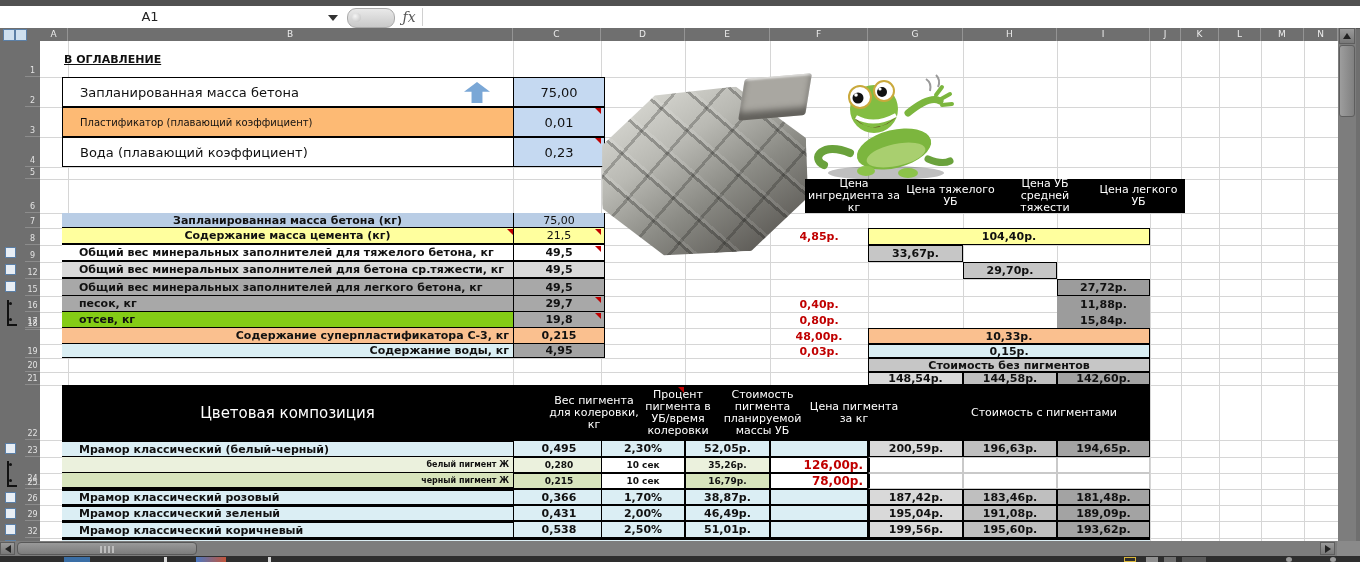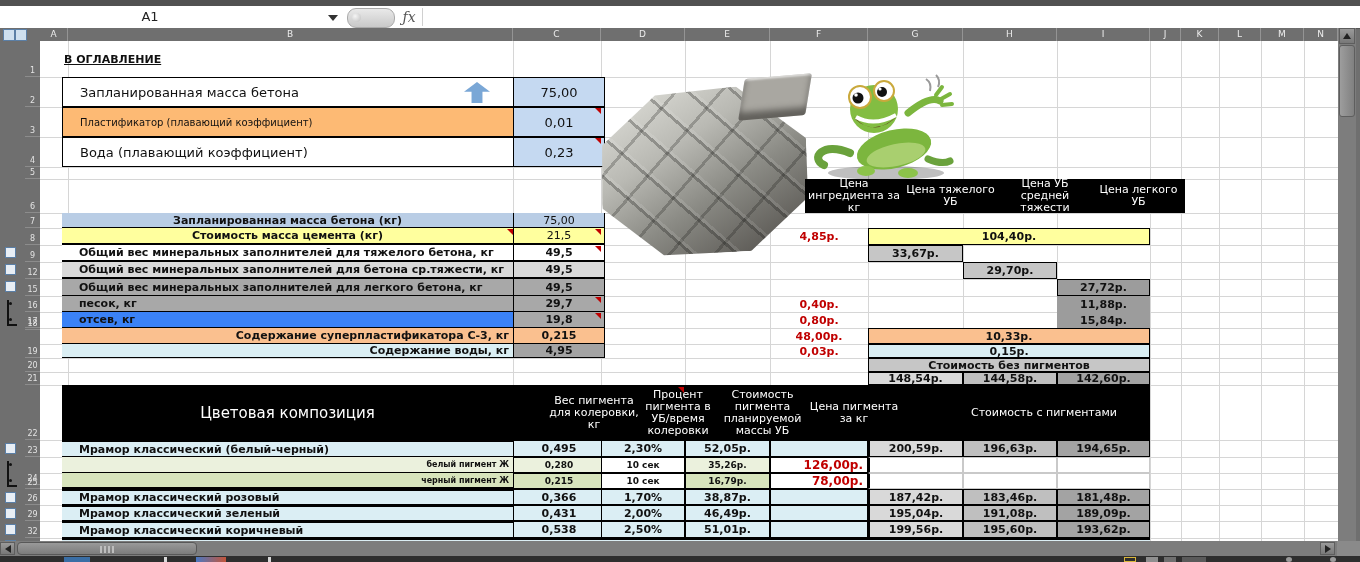--- a/index.html
+++ b/index.html
@@ -270,21 +270,21 @@
     </svg>
 
     <div class="cell xf r6 blackhead ctr smallhead wrap">Цена ингредиента за кг</div>
     <div class="cell xg r6 blackhead ctr smallhead wrap">Цена тяжелого УБ</div>
     <div class="cell xh r6 blackhead ctr smallhead wrap">Цена  УБ средней тяжести</div>
     <div class="cell xi r6 blackhead ctr smallhead wrap">Цена легкого УБ</div>
 
     <div class="cell xb r7 ctr b bb1" style="background:#b9cde5">Запланированная масса бетона (кг)</div>
     <div class="cell xc r7 ctr blk bb1" style="background:#b9cde5">75,00</div>
 
-    <div class="cell xb r8 ctr b bb2" style="background:#ffff9e">Стоимость масса цемента (кг)</div>
+    <div class="cell xb r8 ctr b bb2" style="background:#ffff9e">Содержание масса цемента (кг)</div>
     <div class="cell xc r8 ctr blk bb2" style="background:#ffff9e">21,5</div>
     <div class="cell xf r8 ctr red">4,85р.</div>
     <div class="cell xghi r8 ctr b bd" style="background:#ffff9e">104,40р.</div>
     <div class="tri" style="left:467px;top:188px"></div>
     <div class="tri" style="left:555px;top:188px"></div>
 
     <div class="cell xb r9 lft b bb2" style="background:#fff">Общий вес минеральных заполнителей для тяжелого бетона, кг</div>
     <div class="cell xc r9 ctr b blk bb2" style="background:#fff">49,5</div>
     <div class="cell xg r9 ctr b bd" style="background:#c6c6c6">33,67р.</div>
     <div class="tri" style="left:555px;top:205px"></div>
@@ -296,21 +296,21 @@
     <div class="cell xb r15 lft b bb1" style="background:#a8a8a8">Общий вес минеральных заполнителей для легкого бетона, кг</div>
     <div class="cell xc r15 ctr b blk bb1" style="background:#a8a8a8">49,5</div>
     <div class="cell xi r15 ctr b bd" style="background:#9c9c9c">27,72р.</div>
 
     <div class="cell xb r16 lft b bb1" style="background:#a8a8a8">песок, кг</div>
     <div class="cell xc r16 ctr b blk bb1" style="background:#a8a8a8">29,7</div>
     <div class="cell xf r16 ctr red">0,40р.</div>
     <div class="cell xi r16 ctr b" style="background:#9c9c9c">11,88р.</div>
     <div class="tri" style="left:555px;top:256px"></div>
 
-    <div class="cell xb r17 lft b bb1" style="background:#3b82f6">отсев, кг</div>
+    <div class="cell xb r17 lft b bb1" style="background:#84cc16">отсев, кг</div>
     <div class="cell xc r17 ctr b blk bb1" style="background:#a8a8a8">19,8</div>
     <div class="cell xf r17 ctr red">0,80р.</div>
     <div class="cell xi r17 ctr b" style="background:#9c9c9c">15,84р.</div>
     <div class="tri" style="left:555px;top:272px"></div>
 
     <div class="cell xb r18 rgt b bb1" style="background:#fac08f">Содержание суперпластификатора С-3, кг</div>
     <div class="cell xc r18 ctr b blk bb1" style="background:#fac08f">0,215</div>
     <div class="cell xf r18 ctr red">48,00р.</div>
     <div class="cell xghi r18 ctr b bd" style="background:#fac08f">10,33р.</div>
 

